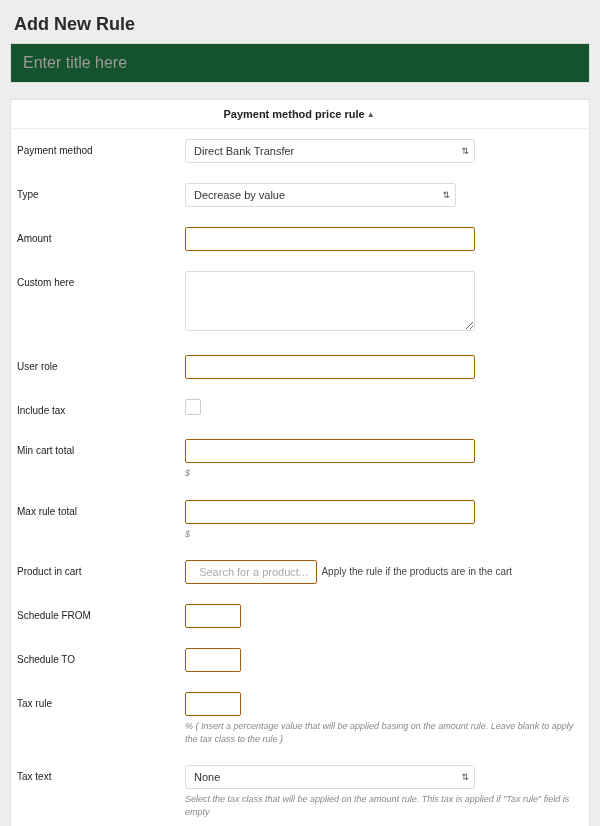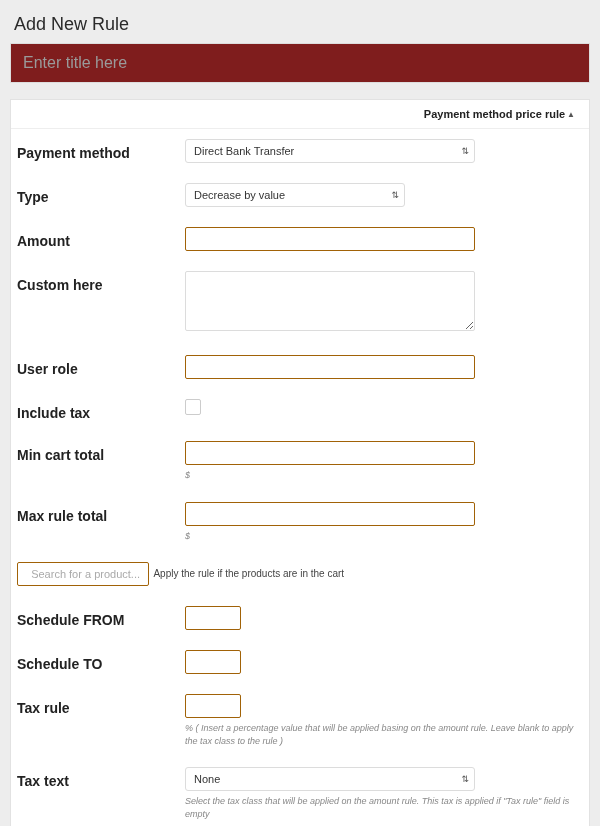--- a/index.html
+++ b/index.html
@@ -9,67 +9,67 @@
     background: #ededed;
     color: #222;
   }
   .wrap {
     width: 600px;
     box-sizing: border-box;
     padding: 10px 10px 12px 10px;
   }
   h1.page-title {
     font-size: 18px;
-    font-weight: 400;
+    font-weight: 700;
     margin: 4px 0 8px 4px;
     color: #2a2a2a;
   }
   .title-input {
     width: 100%;
     box-sizing: border-box;
     border: 1px solid #ddd;
-    background: #7f1d1d;
+    background: #14532d;
     padding: 10px 12px;
     font-size: 16px;
     color: #999;
     outline: none;
   }
   .title-input::placeholder { color: #9a9a9a; }
 
   .metabox {
     margin-top: 16px;
     background: #fff;
     border: 1px solid #e2e2e2;
   }
   .metabox-header {
     display: flex;
     align-items: center;
-    justify-content: flex-end;
+    justify-content: center;
     padding: 8px 12px;
     border-bottom: 1px solid #eee;
     font-weight: 700;
     font-size: 11px;
   }
   .metabox-header .toggle {
     font-size: 8px;
     color: #555;
     padding: 0 2px;
     cursor: pointer;
   }
 
   .field-row {
     display: flex;
     align-items: flex-start;
     padding: 10px 10px 10px 6px;
   }
   .field-label {
     flex: 0 0 168px;
     padding-top: 6px;
-    font-weight: 700;
-    font-size: 14px;
+    font-weight: 400;
+    font-size: 10px;
     color: #222;
   }
   .field-control {
     flex: 1 1 auto;
   }
   .hint {
     font-size: 9px;
     color: #888;
     font-style: italic;
     margin-top: 4px;
@@ -95,21 +95,21 @@
   .select-caret {
     position: absolute;
     right: 6px;
     top: 50%;
     transform: translateY(-50%);
     font-size: 9px;
     color: #555;
     line-height: 1;
     pointer-events: none;
   }
-  .w-lg { width: 220px; }
+  .w-lg { width: 271px; }
   .w-md { width: 290px; }
   .w-sm { width: 56px; }
   .w-prod { width: 132px; }
 
   input.flat[type="text"] {
     border: 1px solid #a16207;
     border-radius: 2px;
     height: 24px;
     padding: 2px 8px;
     font-size: 11px;
@@ -223,20 +223,21 @@
 
     <div class="field-row">
       <div class="field-label">Max rule total</div>
       <div class="field-control">
         <input type="text" class="flat w-md" style="">
         <div class="hint">$</div>
       </div>
     </div>
 
     <div class="field-row">
+      <div class="field-label">Product in cart</div>
       <div class="field-control">
         <input type="text" class="flat w-prod" placeholder="Search for a product..." style="">
         <span class="side-note">Apply the rule if the products are in the cart</span>
       </div>
     </div>
 
     <div class="field-row">
       <div class="field-label">Schedule FROM</div>
       <div class="field-control">
         <input type="text" class="flat w-sm" style="">

